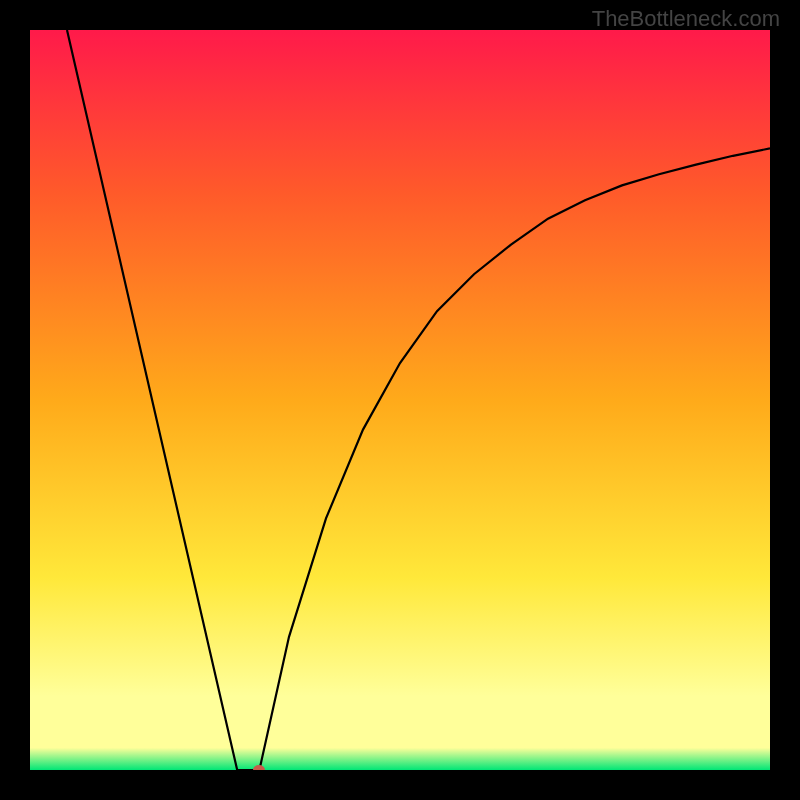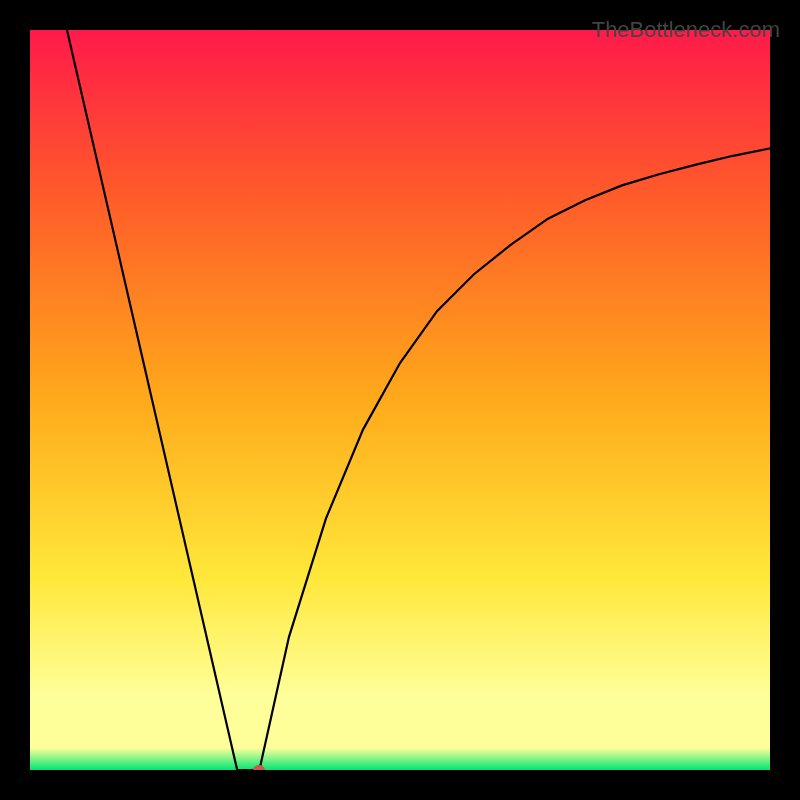--- a/index.html
+++ b/index.html
@@ -6,21 +6,21 @@
     body {
       width: 800px;
       height: 800px;
       background: #000;
       position: relative;
       overflow: hidden;
       font-family: Arial, sans-serif;
     }
     .watermark {
       position: absolute;
-      top: 17px;
+      top: 6px;
       right: 20px;
       color: #444;
       font-size: 22px;
       font-weight: 500;
       z-index: 10;
     }
     .chart-area {
       position: absolute;
       top: 30px;
       left: 30px;

